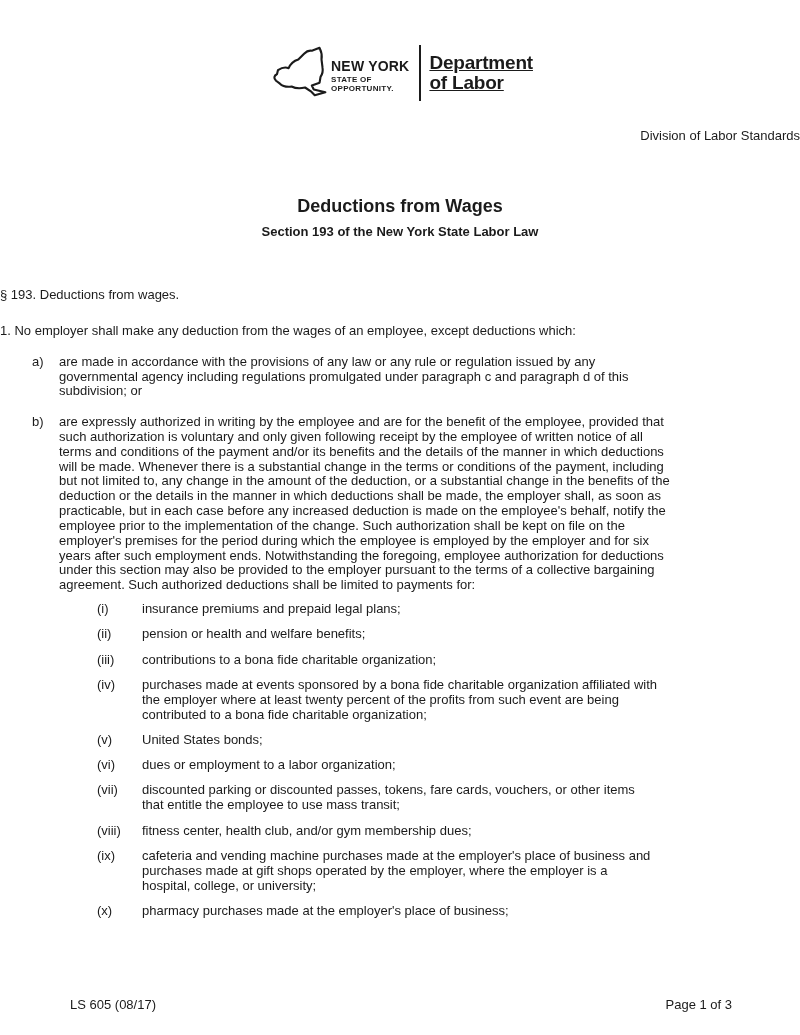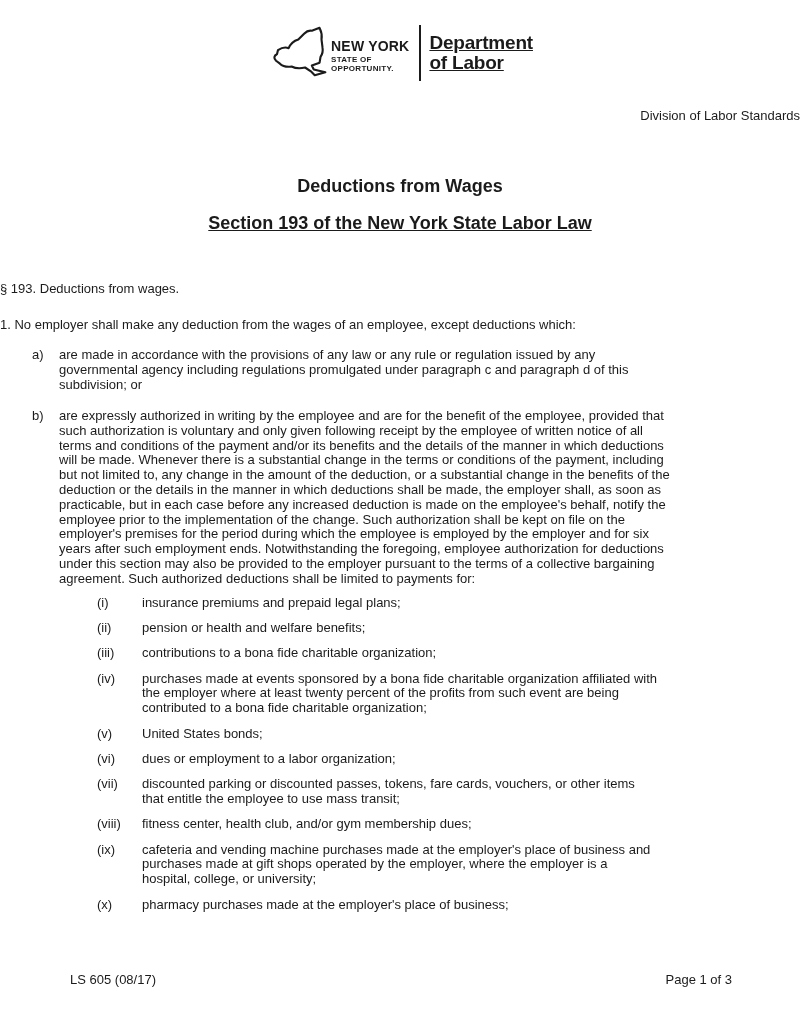--- a/index.html
+++ b/index.html
@@ -8,46 +8,46 @@
     position:relative;
     width:800px; height:1035px;
     background:#ffffff;
     font-family:"Liberation Sans", sans-serif;
     color:#1b1b1b;
     font-size:13px;
     line-height:1.14;
     overflow:hidden;
   }
   
-  .header { padding-top:24px; display:flex; justify-content:center; }
+  .header { padding-top:44px; display:flex; justify-content:center; }
   .logo-row { display:flex; align-items:center; }
   .state-shape { width:80px; height:58px; margin-right:-16px; }
   .brand-text { display:flex; flex-direction:column; justify-content:center; margin-top:6px; }
   .brand-main { font-weight:bold; font-size:14px; letter-spacing:0.2px; }
   .brand-sub  { font-weight:bold; font-size:8px; letter-spacing:0.3px; line-height:1.15; }
   .logo-divider { width:2px; height:56px; background:#1b1b1b; margin:0 8px 0 10px; }
   .dept-text { font-weight:bold; font-size:19px; line-height:1.05; letter-spacing:-0.2px;text-decoration:underline; }
   .division { text-align:right; margin-top:27px; font-size:13px; }
   
   .doc-title { text-align:center; margin-top:52px; font-size:18px; font-weight:bold; }
-  .doc-subtitle { text-align:center; margin-top:17px; font-size:18px; font-weight:bold;text-decoration:underline; }
+  .doc-subtitle { text-align:center; margin-top:9px; font-size:13px; font-weight:bold; }
   
   .content { padding-right:60px; }
   .section-heading { margin-top:48px; }
   .intro { margin-top:21px; }
   .lettered-item { display:flex; margin-top:16px; }
   .lettered-item .ltr-label { margin-left:32px; width:27px; flex:none; }
   .lettered-item .ltr-text { width:612px; }
   .sub-list { margin-top:9px; }
   .sub-item { display:flex; margin-bottom:10.5px; }
   .sub-item .sub-label { margin-left:97px; width:45px; flex:none; }
   .sub-item .sub-text { width:516px; }
   
   .footer {
-    position:absolute; left:70px; right:68px; top:973px;
+    position:absolute; left:70px; right:68px; top:998px;
     display:flex; justify-content:space-between; font-size:13px;
   }
 </style>
 </head>
 <body>
 
 <div class="page">
 
   <div class="header">
     <div class="logo-row">

